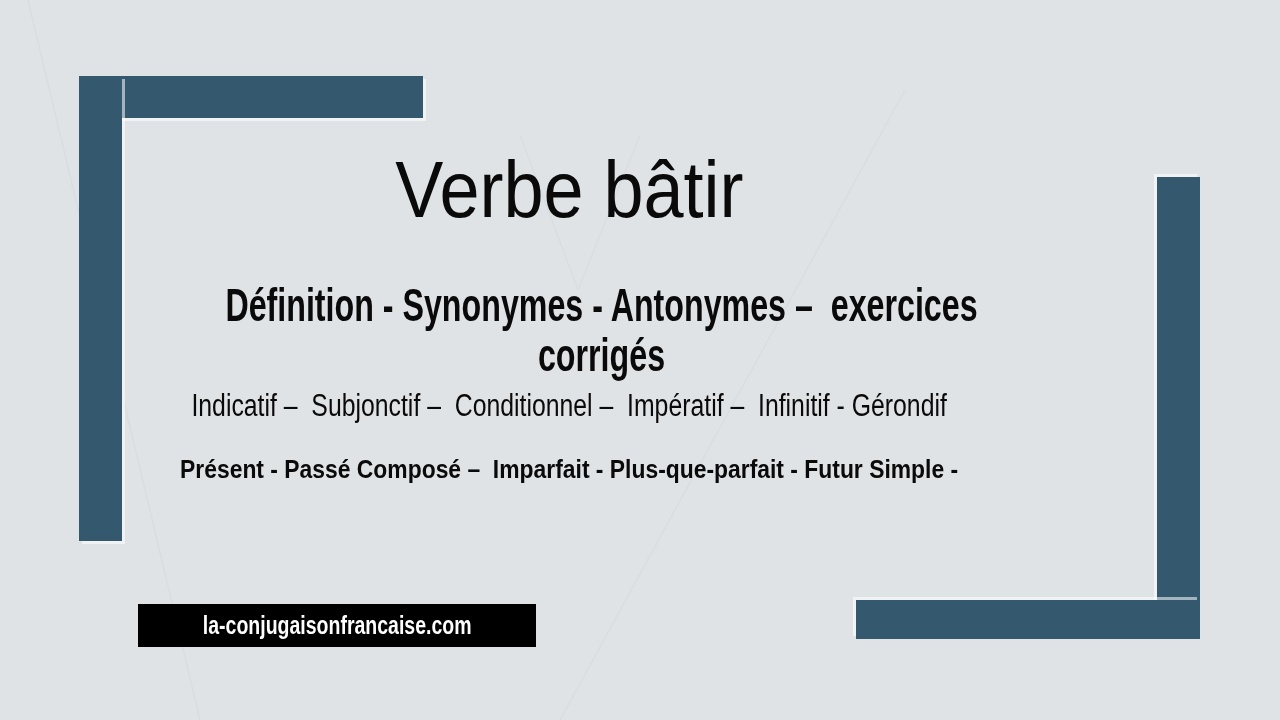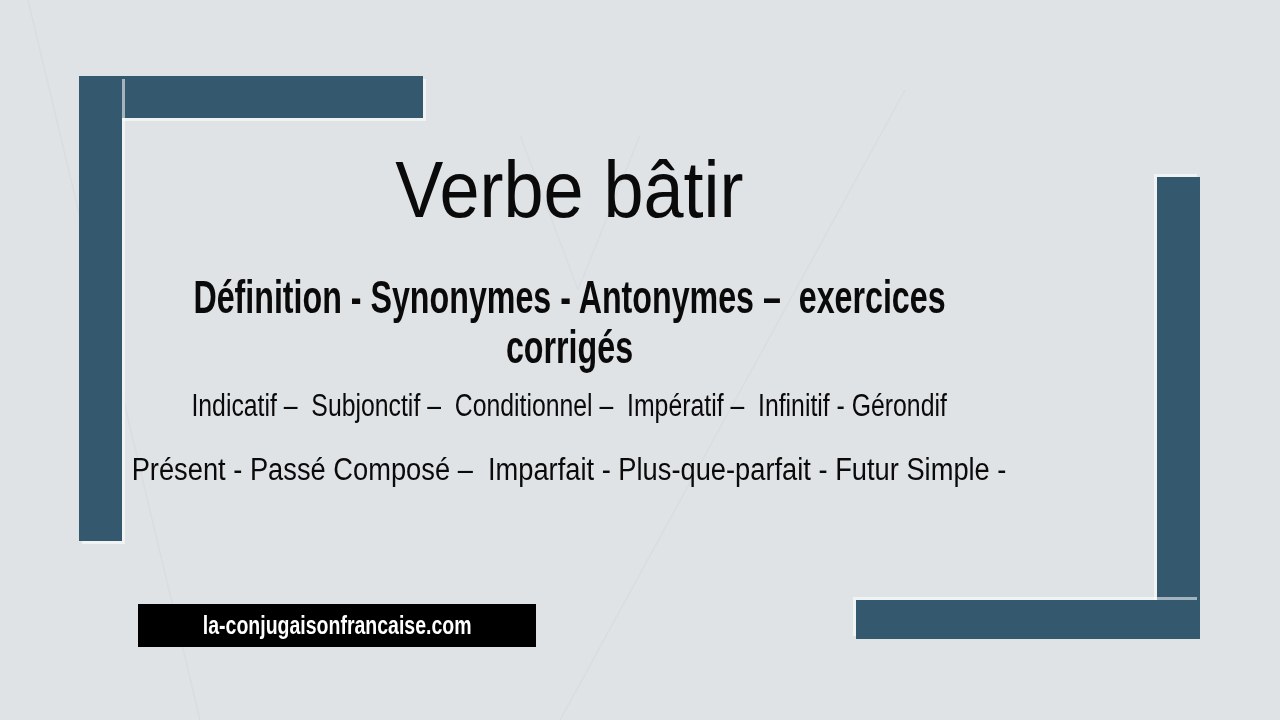--- a/index.html
+++ b/index.html
@@ -28,26 +28,26 @@
   #tl-h{left:79px;top:76px;width:344px;height:42px;}
   #tl-v{left:79px;top:76px;width:43px;height:465px;}
   #br-v{left:1157px;top:177px;width:43px;height:462px;}
   #br-h{left:856px;top:600px;width:344px;height:39px;}
   
   .textline{position:absolute;left:0;width:1139px;text-align:center;}
   .textline .txt{display:inline-block;white-space:pre-wrap;}
   #title{top:150px;font-size:80px;line-height:80px;font-weight:400;}
   #title .txt{transform:scaleX(.9);}
   .subtitle{font-size:46px;line-height:50px;font-weight:700;}
-  #subtitle1{top:272px;}
+  #subtitle1{top:280px;margin-left:32px;}
   #subtitle2{top:322px;}
   .subtitle .txt{transform:scaleX(.7);}
   #moods{top:388px;font-size:31px;line-height:36px;font-weight:400;}
   #moods .txt{transform:scaleX(.8);}
-  .tenses{font-size:31px;line-height:39px;font-weight:400;}
+  .tenses{font-size:26px;line-height:39px;font-weight:700;}
   #tenses1{top:450px;}
   #tenses2{top:489px;}
   #tenses3{top:528px;}
   .tenses .txt{transform:scaleX(.88);}
   
   #banner{
     position:absolute;left:138px;top:604px;width:398px;height:43px;
     background:var(--banner-background);
     display:flex;align-items:center;justify-content:center;
   }

